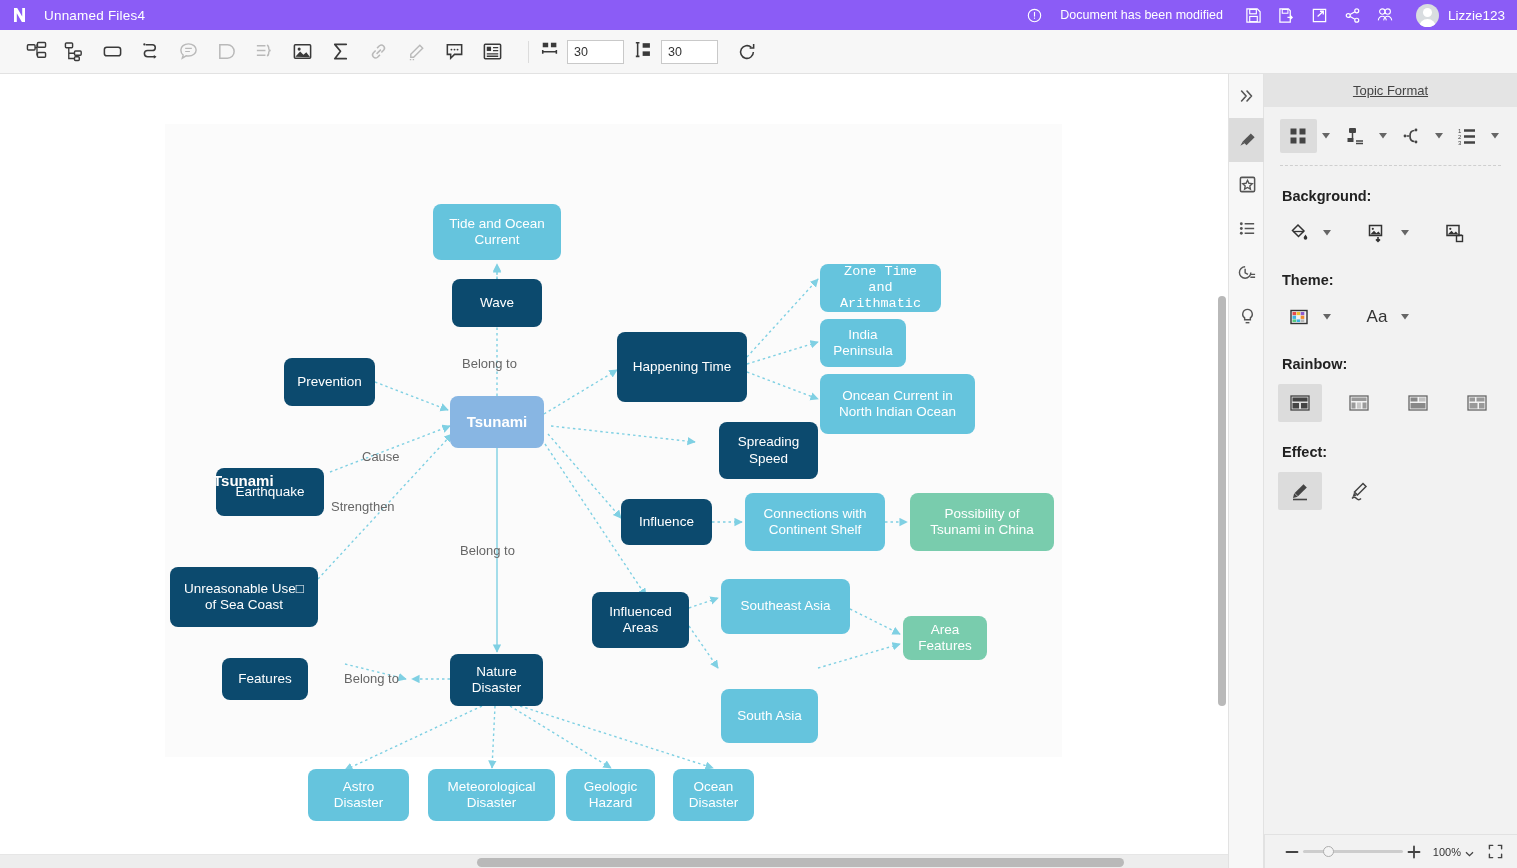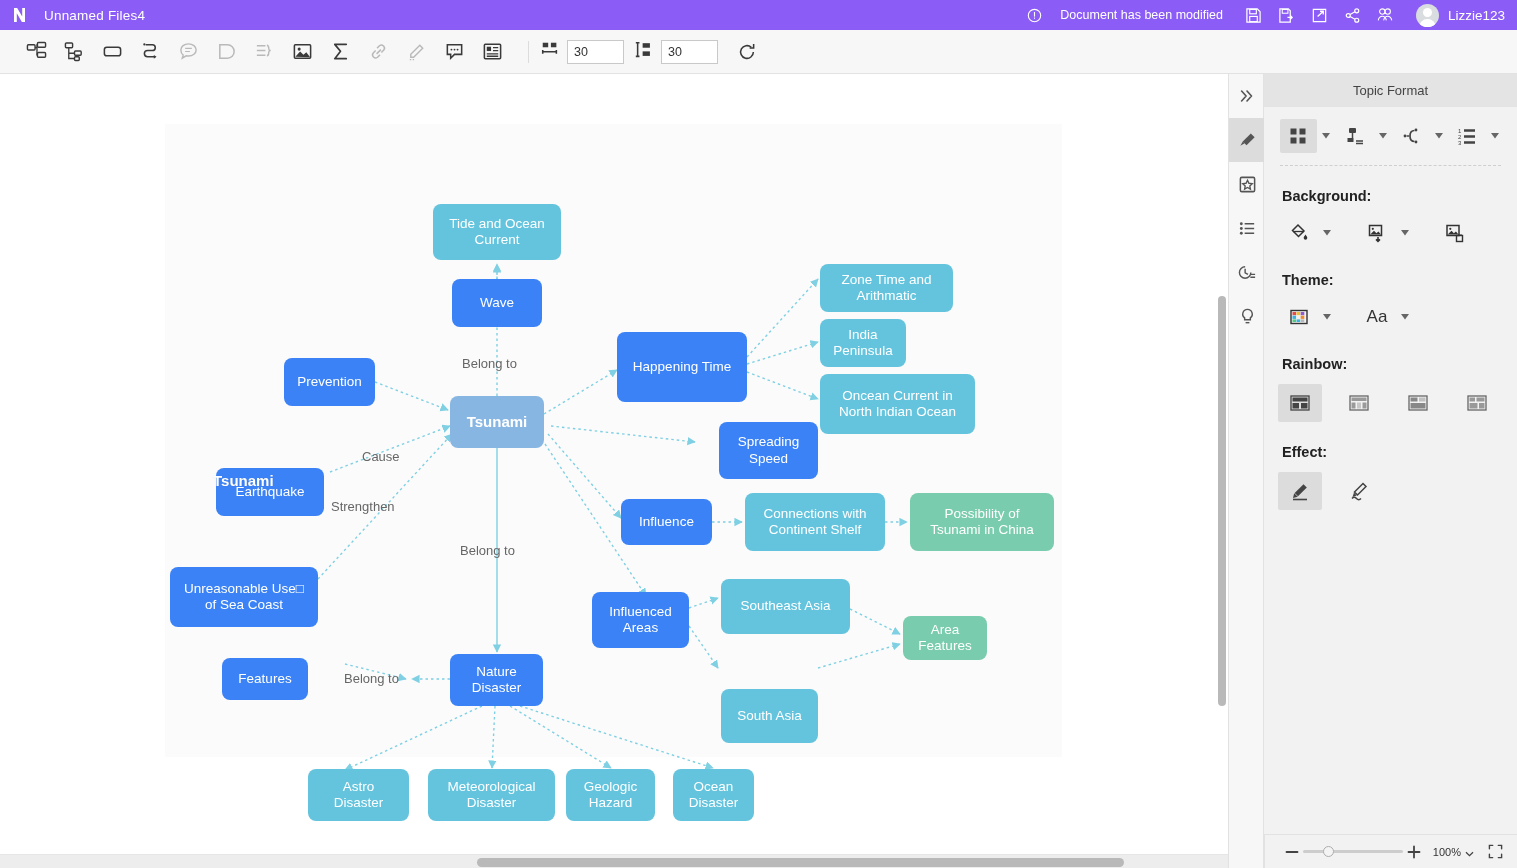--- a/index.html
+++ b/index.html
@@ -56,21 +56,21 @@
   }
   .map-layer { position: absolute; left: 0; top: 0; width: 1228px; height: 794px; }
   svg.edges { position: absolute; left: 0; top: 0; width: 1228px; height: 794px; pointer-events: none; }
 
   .node {
     position: absolute; border-radius: 8px; color: #ffffff;
     display: flex; align-items: center; justify-content: center; text-align: center;
     font-size: 13.5px; line-height: 1.2; padding: 4px 8px; cursor: pointer;
     white-space: pre-line;
   }
-  .n-orange { background: #3b82f6; }
+  .n-orange { background: #0c4a6e; }
   .n-blue   { background: #65c4dd; }
   .n-green  { background: #79ccad; }
   .n-root   { background: #88b6e3; font-weight: bold; font-size: 15px; }
 
   .edge-label {
     position: absolute; font-size: 13px; color: #666; background: transparent;
     cursor: pointer; white-space: nowrap;
   }
   .ghost-label {
     position: absolute; font-size: 15px; font-weight: bold; color: #ffffff;
@@ -90,21 +90,21 @@
   .rail-btn { width: 36px; height: 44px; display: flex; align-items: center; justify-content: center; cursor: pointer; }
   .rail-btn.active { background: #dcdcdc; }
 
   
   .panel {
     position: absolute; top: 74px; left: 1264px; width: 253px; height: 760px;
     background: #f2f2f2;
   }
   .panel-title {
     height: 33px; background: #e4e4e4; display: flex; align-items: center; justify-content: center;
-    font-size: 13px; color: #444;
+    font-size: 13px; color: #444; text-decoration: underline;
   }
   .panel-body { padding: 12px 16px 0 16px; }
   .layout-row { display: flex; align-items: center; gap: 4px; padding-bottom: 12px; border-bottom: 1px dashed #cfcfcf; }
   .lay-btn { width: 38px; height: 34px; display: flex; align-items: center; justify-content: center; cursor: pointer; border-radius: 2px; }
   .lay-btn.active { background: #dcdcdc; }
   .caret { width: 12px; display: flex; align-items: center; justify-content: center; cursor: pointer; }
   .sect-title { font-size: 14.5px; font-weight: bold; color: #222; margin: 22px 0 12px 2px; }
   .icon-row { display: flex; align-items: center; gap: 3px; }
   .ibtn { width: 38px; height: 34px; display: flex; align-items: center; justify-content: center; cursor: pointer; border-radius: 2px; }
   .ibtn.gap { margin-left: 22px; }
@@ -353,21 +353,21 @@
         <div class="node n-orange" style="left: 452px; top: 205px; width: 90px; height: 48px;">Wave</div>
         <div class="node n-orange" style="left: 284px; top: 284px; width: 91px; height: 48px;">Prevention</div>
         <div class="node n-root" style="left: 450px; top: 322px; width: 94px; height: 52px;">Tsunami</div>
         <div class="node n-orange" style="left: 216px; top: 394px; width: 108px; height: 48px;">Earthquake</div>
         <div class="node n-orange" style="left: 170px; top: 493px; width: 148px; height: 60px;">Unreasonable Use□
 of Sea Coast</div>
         <div class="node n-orange" style="left: 222px; top: 584px; width: 86px; height: 42px;">Features</div>
         <div class="node n-orange" style="left: 450px; top: 580px; width: 93px; height: 52px;">Nature
 Disaster</div>
         <div class="node n-orange" style="left: 617px; top: 258px; width: 130px; height: 70px;">Happening Time</div>
-        <div class="node n-blue" style="left: 820px; top: 190px; width: 133px; height: 48px;">Zone Time and
+        <div class="node n-blue" style="left: 820px; top: 190px; width: 121px; height: 48px; font-family: Liberation Mono, monospace;">Zone Time and
 Arithmatic</div>
         <div class="node n-blue" style="left: 820px; top: 245px; width: 86px; height: 48px; border-radius: 8px;">India
 Peninsula</div>
         <div class="node n-blue" style="left: 820px; top: 300px; width: 155px; height: 60px;">Oncean Current in
 North Indian Ocean</div>
         <div class="node n-orange" style="left: 695px; top: 348px; width: 99px; height: 57px; margin-left: 24px;">Spreading
 Speed</div>
         <div class="node n-orange" style="left: 621px; top: 425px; width: 91px; height: 46px;">Influence</div>
         <div class="node n-blue" style="left: 745px; top: 419px; width: 140px; height: 58px;">Connections with
 Continent Shelf</div>

